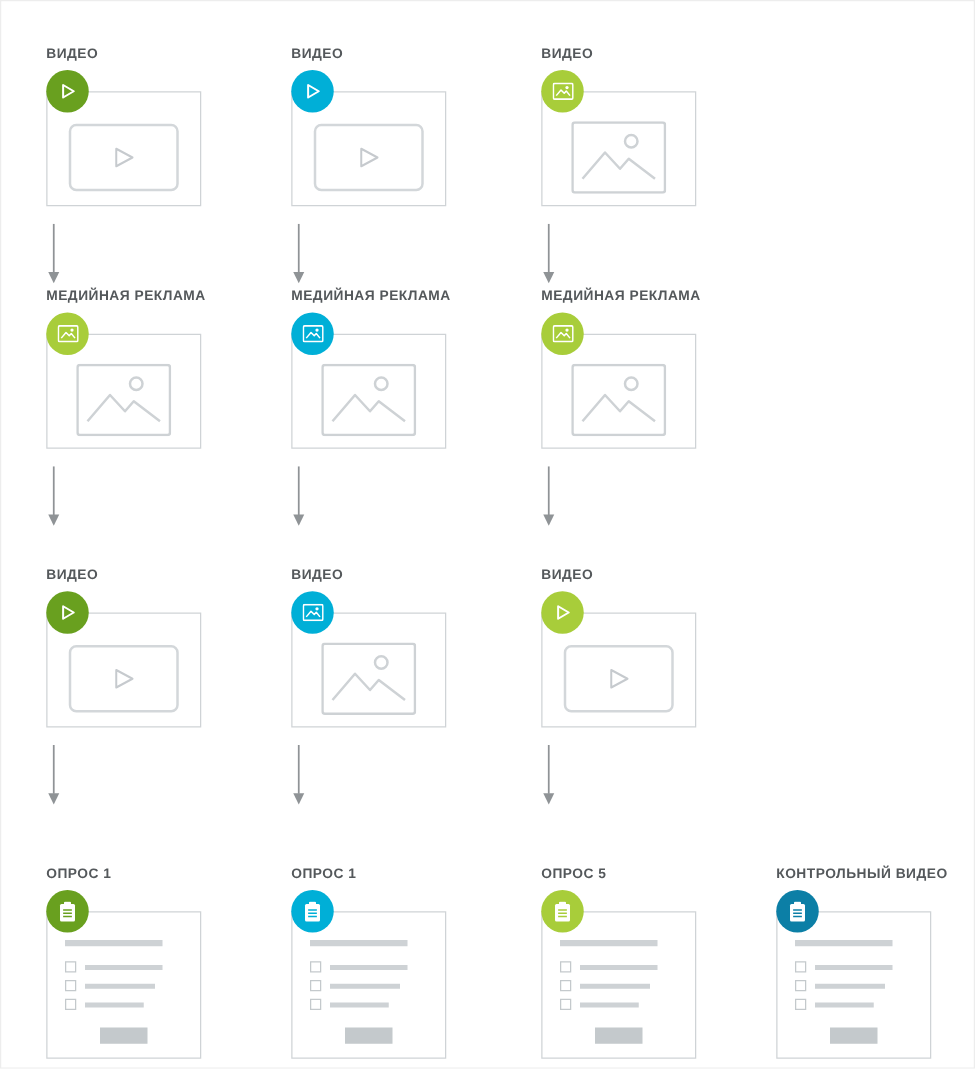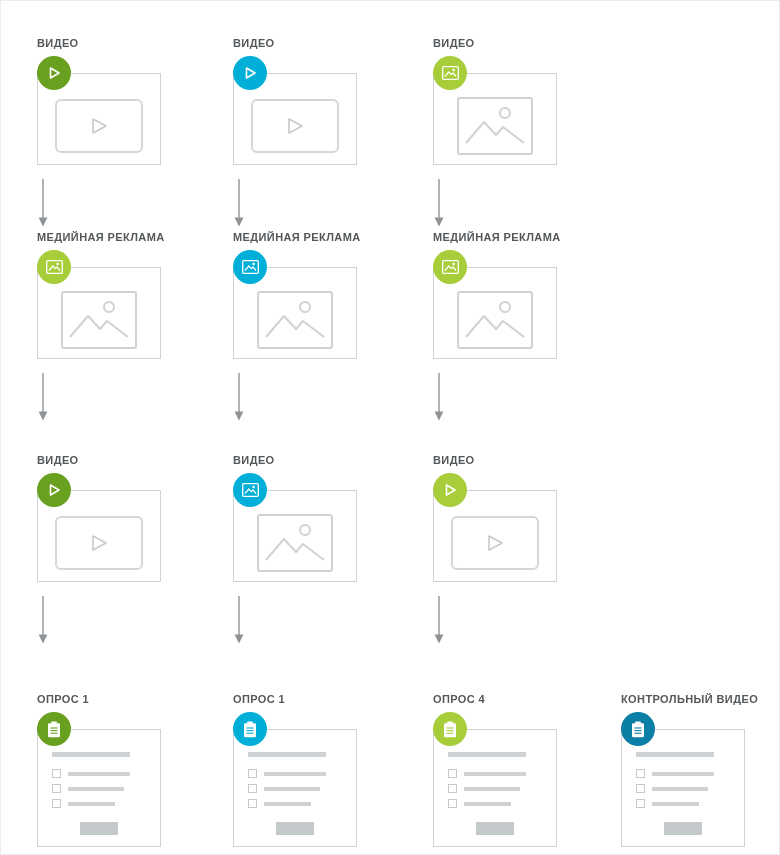--- a/index.html
+++ b/index.html
@@ -311,21 +311,21 @@
         </div>
       <div class="s-row">
           <span class="s-check"></span>
           <span class="s-line" style="width:47px"></span>
         </div>
       <div class="s-btn"></div>
     </div>
   </div>
 
   <div class="cell col3 row4">
-    <div class="label">ОПРОС 4</div>
+    <div class="label">ОПРОС 5</div>
     <div class="badge" style="background-color: rgb(168, 205, 58); color: rgb(168, 205, 58);">
       <svg width="14" height="17" viewBox="0 0 14 17">
           <rect x="1" y="2.2" width="12" height="14" rx="1.2" fill="#fff"></rect>
           <rect x="4.2" y="0.4" width="5.6" height="3.4" rx="0.8" fill="#fff"></rect>
           <line x1="3.5" y1="7" x2="10.5" y2="7" stroke="currentColor" stroke-width="1.1"></line>
           <line x1="3.5" y1="9.6" x2="10.5" y2="9.6" stroke="currentColor" stroke-width="1.1"></line>
           <line x1="3.5" y1="12.2" x2="10.5" y2="12.2" stroke="currentColor" stroke-width="1.1"></line>
         </svg>
     </div>
     <div class="card survey-card">

